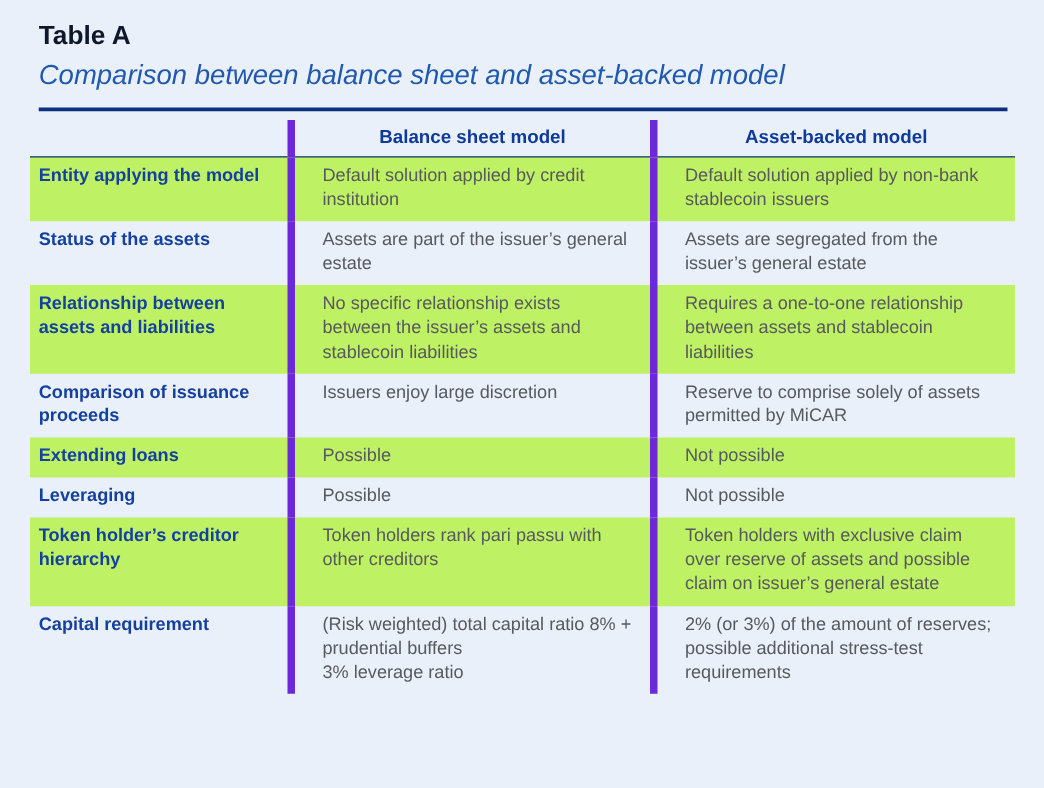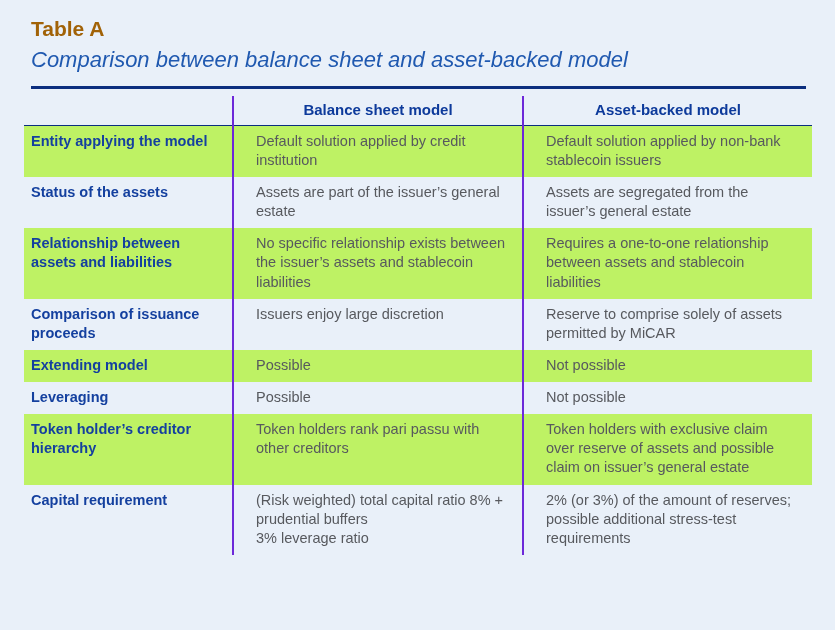--- a/index.html
+++ b/index.html
@@ -13,21 +13,21 @@
     width: 835px;
     height: 630px;
     background: #e9f0f9;
     overflow: hidden;
   }
   .title-block {
     margin: 0 0 0 31px;
     padding-top: 16px;
   }
   .table-label {
-    color: #a16207;
+    color: #0f172a;
     font-size: 21px;
     font-weight: bold;
     line-height: 1.2;
   }
   .table-title {
     color: #2059b0;
     font-size: 22px;
     font-weight: 400;
     line-height: 1.3;
     margin-top: 5px;
@@ -52,21 +52,21 @@
   thead th {
     color: #0d3a9b;
     font-size: 15px;
     font-weight: bold;
     text-align: center;
     padding: 5px 6px 7px 6px;
     border-bottom: 1px solid #0b2e7f;
     vertical-align: middle;
   }
   .v-div {
-    border-left: 2px solid #6d28d9;
+    border-left: 6px solid #6d28d9;
   }
   tbody tr.odd  { background: #bef264; }
   tbody tr.even { background: transparent; }
   tbody th.row-label {
     color: #14409f;
     font-size: 14.5px;
     font-weight: bold;
     text-align: left;
     vertical-align: top;
     padding: 6px 10px 7px 7px;
@@ -122,21 +122,21 @@
         <th class="row-label">Relationship between assets and liabilities</th>
         <td class="v-div">No specific relationship exists between the issuer’s assets and stablecoin liabilities</td>
         <td class="v-div">Requires a one-to-one relationship between assets and stablecoin liabilities</td>
       </tr>
       <tr class="even">
         <th class="row-label">Comparison of issuance proceeds</th>
         <td class="v-div">Issuers enjoy large discretion</td>
         <td class="v-div">Reserve to comprise solely of assets permitted by MiCAR</td>
       </tr>
       <tr class="odd">
-        <th class="row-label">Extending model</th>
+        <th class="row-label">Extending loans</th>
         <td class="v-div">Possible</td>
         <td class="v-div">Not possible</td>
       </tr>
       <tr class="even">
         <th class="row-label">Leveraging</th>
         <td class="v-div">Possible</td>
         <td class="v-div">Not possible</td>
       </tr>
       <tr class="odd">
         <th class="row-label">Token holder’s creditor hierarchy</th>

